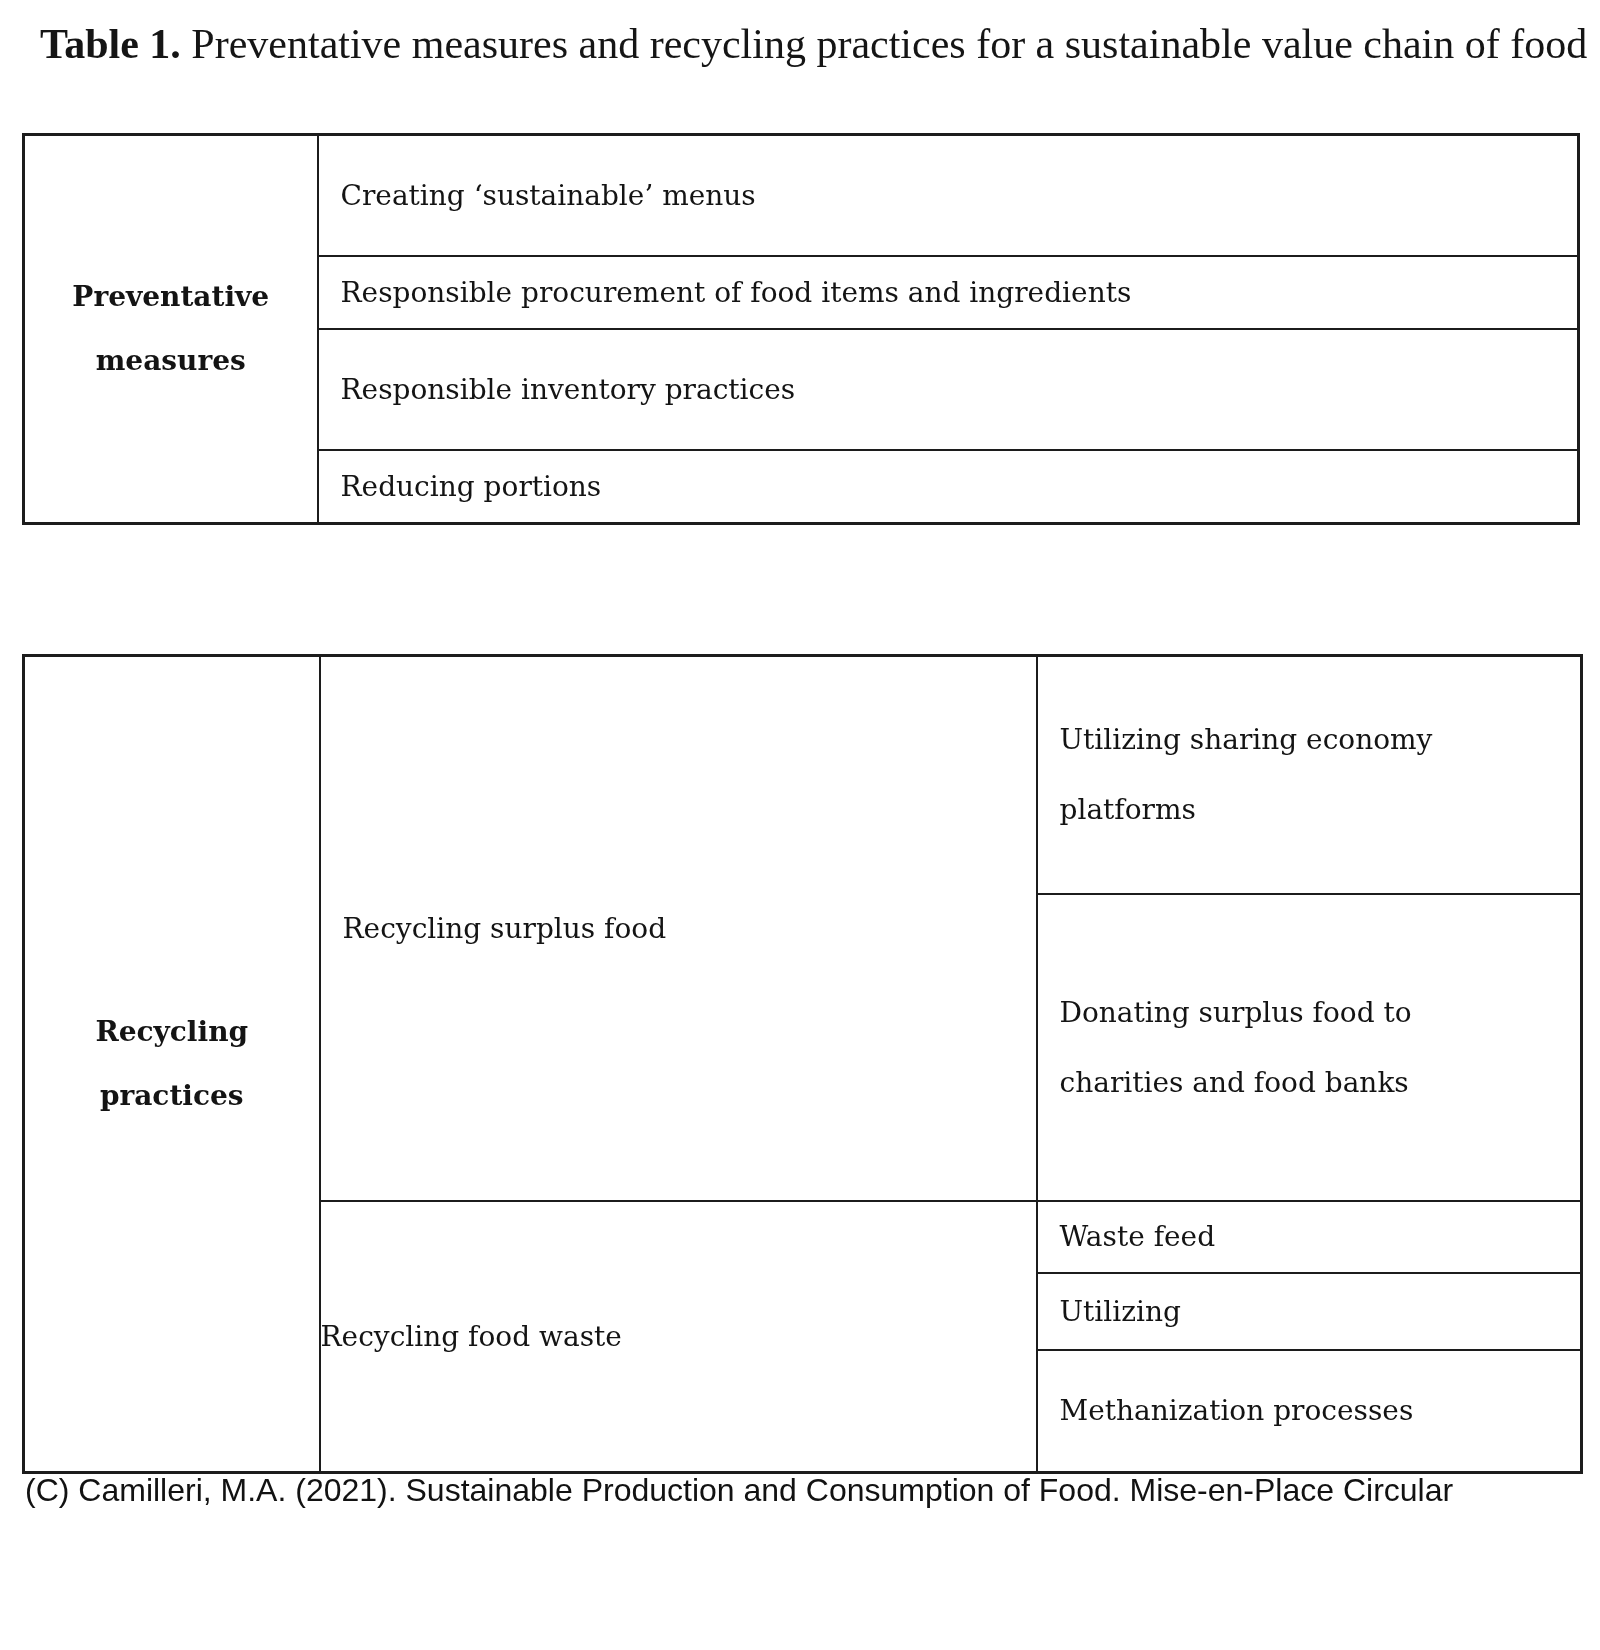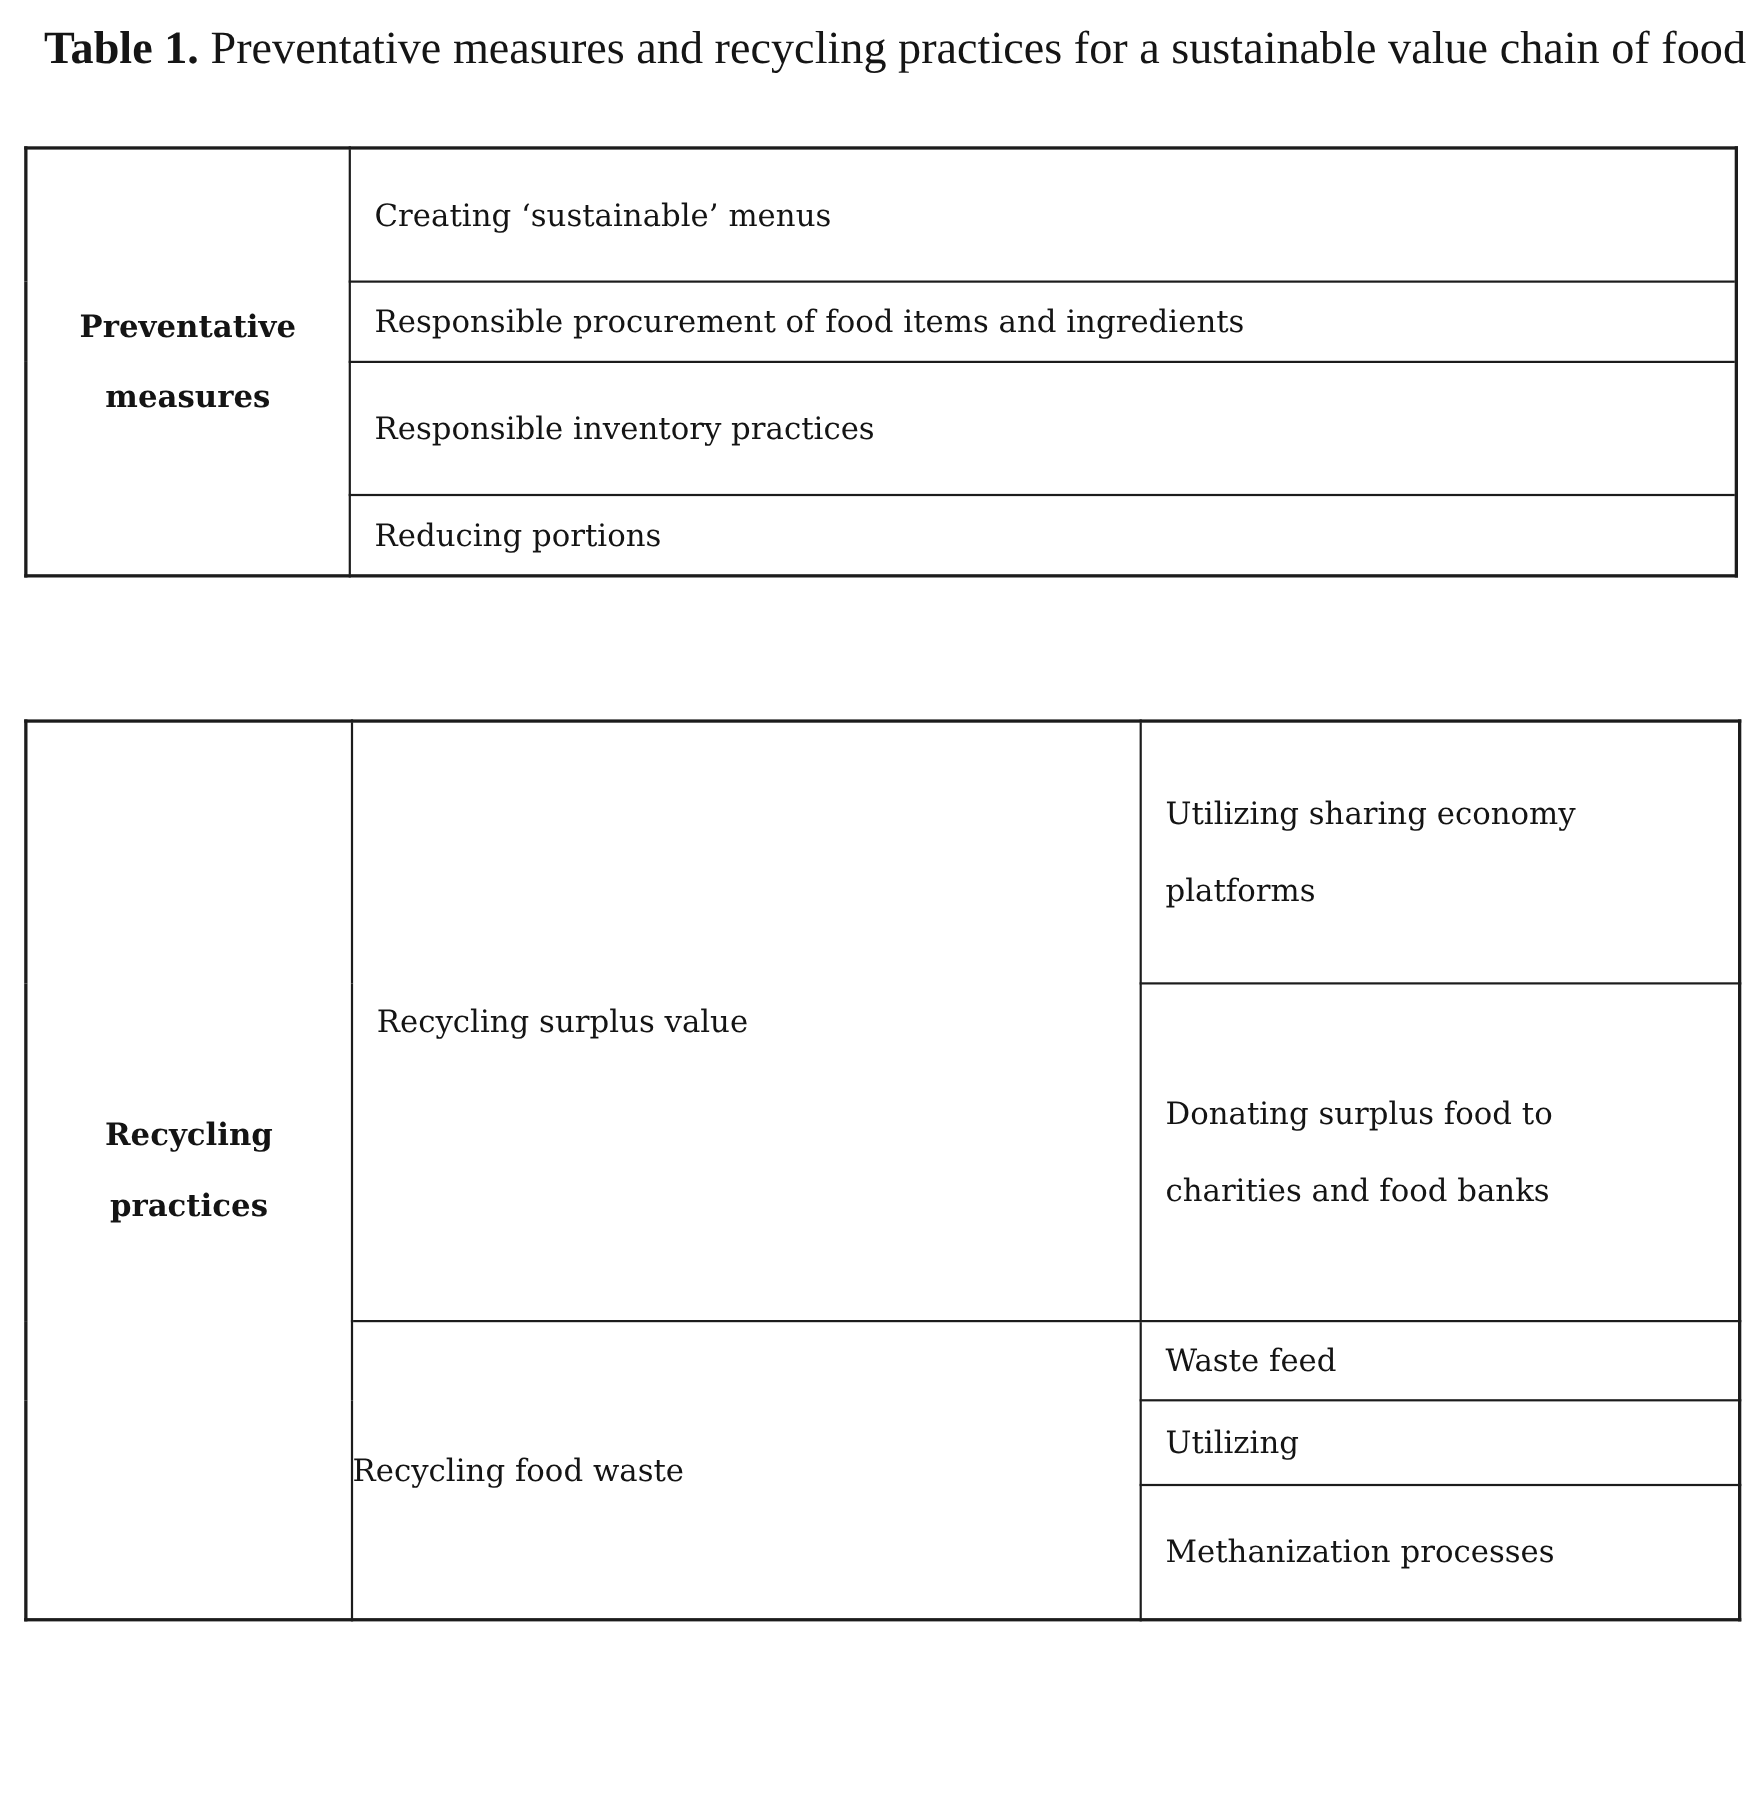--- a/index.html
+++ b/index.html
@@ -117,21 +117,21 @@
 <table class="doc" id="t2">
   <colgroup>
     <col style="width:296px">
     <col style="width:717px">
     <col style="width:545px">
   </colgroup>
   <tbody>
       <tr>
     <td class="hdr" rowspan="5" style="height:806px">Recycling
 practices</td>
-    <td class="item" rowspan="2" style="height:541px">Recycling surplus value</td>
+    <td class="item" rowspan="2" style="height:541px">Recycling surplus food</td>
     <td class="item" style="height:236px">Utilizing sharing economy
 platforms</td>
   </tr>
   <tr>
     <td class="item" style="height:305px">Donating surplus food to
 charities and food banks</td>
   </tr>
   <tr>
     <td class="centered" rowspan="3" style="height:265px">Recycling food waste</td>
     <td class="item" style="height:70px">Waste feed</td>
@@ -139,13 +139,14 @@
   <tr>
     <td class="item" style="height:75px">Utilizing</td>
   </tr>
   <tr>
     <td class="item" style="height:120px">Methanization processes</td>
   </tr>
 </tbody>
   </table>
 
 <div class="citation">
+  <div>(C) Camilleri, M.A. (2021). Sustainable Production and Consumption of Food. Mise-en-Place Circular</div>
 </div>
 
 </body></html>

